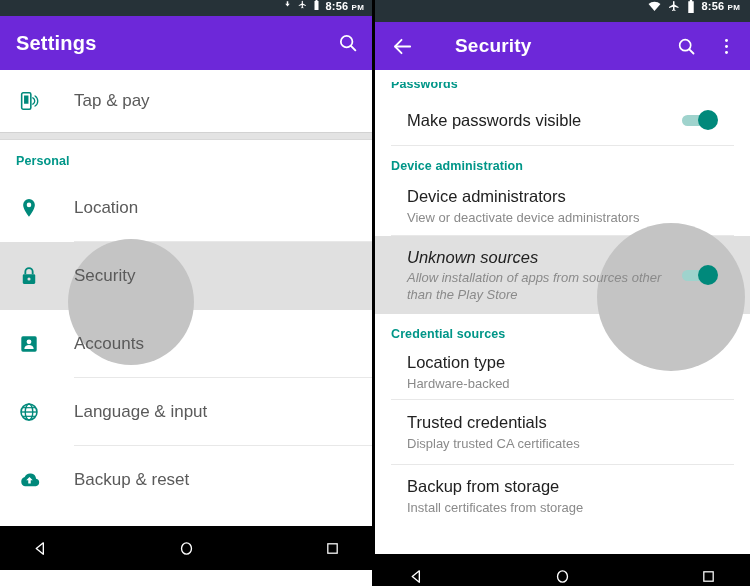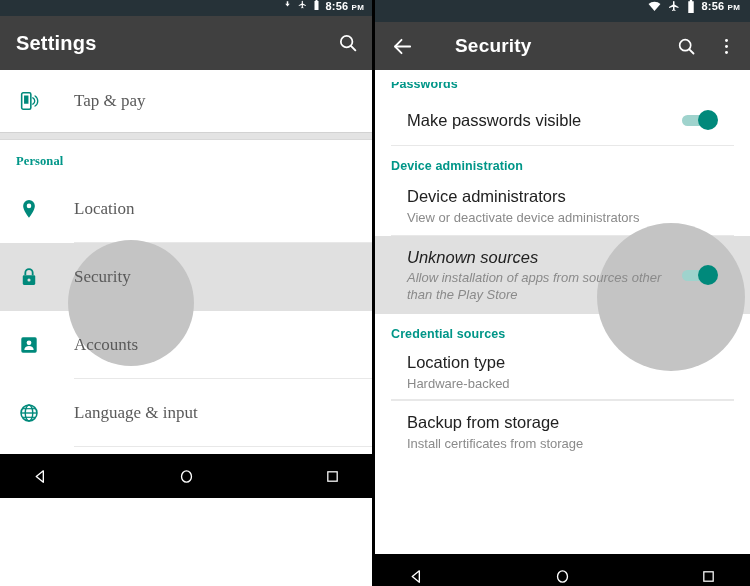--- a/index.html
+++ b/index.html
@@ -19,39 +19,39 @@
     display:flex;justify-content:flex-end;
     padding-right:8px;gap:6px;position:relative;z-index:5;
   }
   .phone.right .statusbar{height:22px;padding-right:10px;gap:7px;}
   .sb-time{font-size:11px;font-weight:bold;letter-spacing:.2px;}
   .sb-time .ampm{font-size:8px;}
   .sb-ico{display:block;}
 
   
   .toolbar{
-    background:#404040;color:#fff;height:54px;
+    background:#6d28d9;color:#fff;height:54px;
     display:flex;align-items:center;position:relative;z-index:4;
   }
   .phone.right .toolbar{height:48px;}
   .tb-title{font-size:20px;font-weight:bold;letter-spacing:.2px;}
   .phone.left .tb-title{margin-left:16px;}
   .phone.right .tb-title{margin-left:30px;font-size:19px;}
   .tb-spacer{flex:1;}
   .tb-btn{
     width:44px;height:44px;display:flex;align-items:center;justify-content:center;
     cursor:pointer;flex:none;
   }
   .tb-back{width:46px;margin-left:4px;}
   .tb-search{margin-right:2px;}
   .tb-more{width:32px;margin-right:8px;}
 
   
   .listwrap{position:relative;background:#fff;overflow:hidden;}
-  .phone.left .listwrap{height:384px;font-family:Liberation Serif, serif;}
+  .phone.left .listwrap{height:456px;}
   .phone.right .listwrap{height:472px;margin-top:12px;}
 
   .band{height:6px;background:#e3e3e3;border-top:1px solid #d2d2d2;border-bottom:1px solid #d8d8d8;}
 
   .sec-header{
     color:#009688;font-size:12.5px;font-weight:bold;
     padding:14px 0 6px 16px;letter-spacing:.1px;
   }
   .phone.right .sec-header{font-size:12.5px;padding:13px 0 4px 16px;}
 
@@ -314,20 +314,26 @@
       <div class="sec-header">Credential sources</div>
 
       <div class="rrow" style="height:54px;">
         <span class="rtext">
           <span class="rtitle" style="display:block;">Location type</span>
           <span class="rsub" style="display:block;">Hardware-backed</span>
         </span>
       </div>
       <div class="rdiv"></div>
 
+      <div class="rrow" style="height:64px;">
+        <span class="rtext">
+          <span class="rtitle" style="display:block;">Trusted credentials</span>
+          <span class="rsub" style="display:block;">Display trusted CA certificates</span>
+        </span>
+      </div>
       <div class="rdiv"></div>
 
       <div class="rrow" style="height:62px;">
         <span class="rtext">
           <span class="rtitle" style="display:block;">Backup from storage</span>
           <span class="rsub" style="display:block;">Install certificates from storage</span>
         </span>
       </div>
 
     </div>

